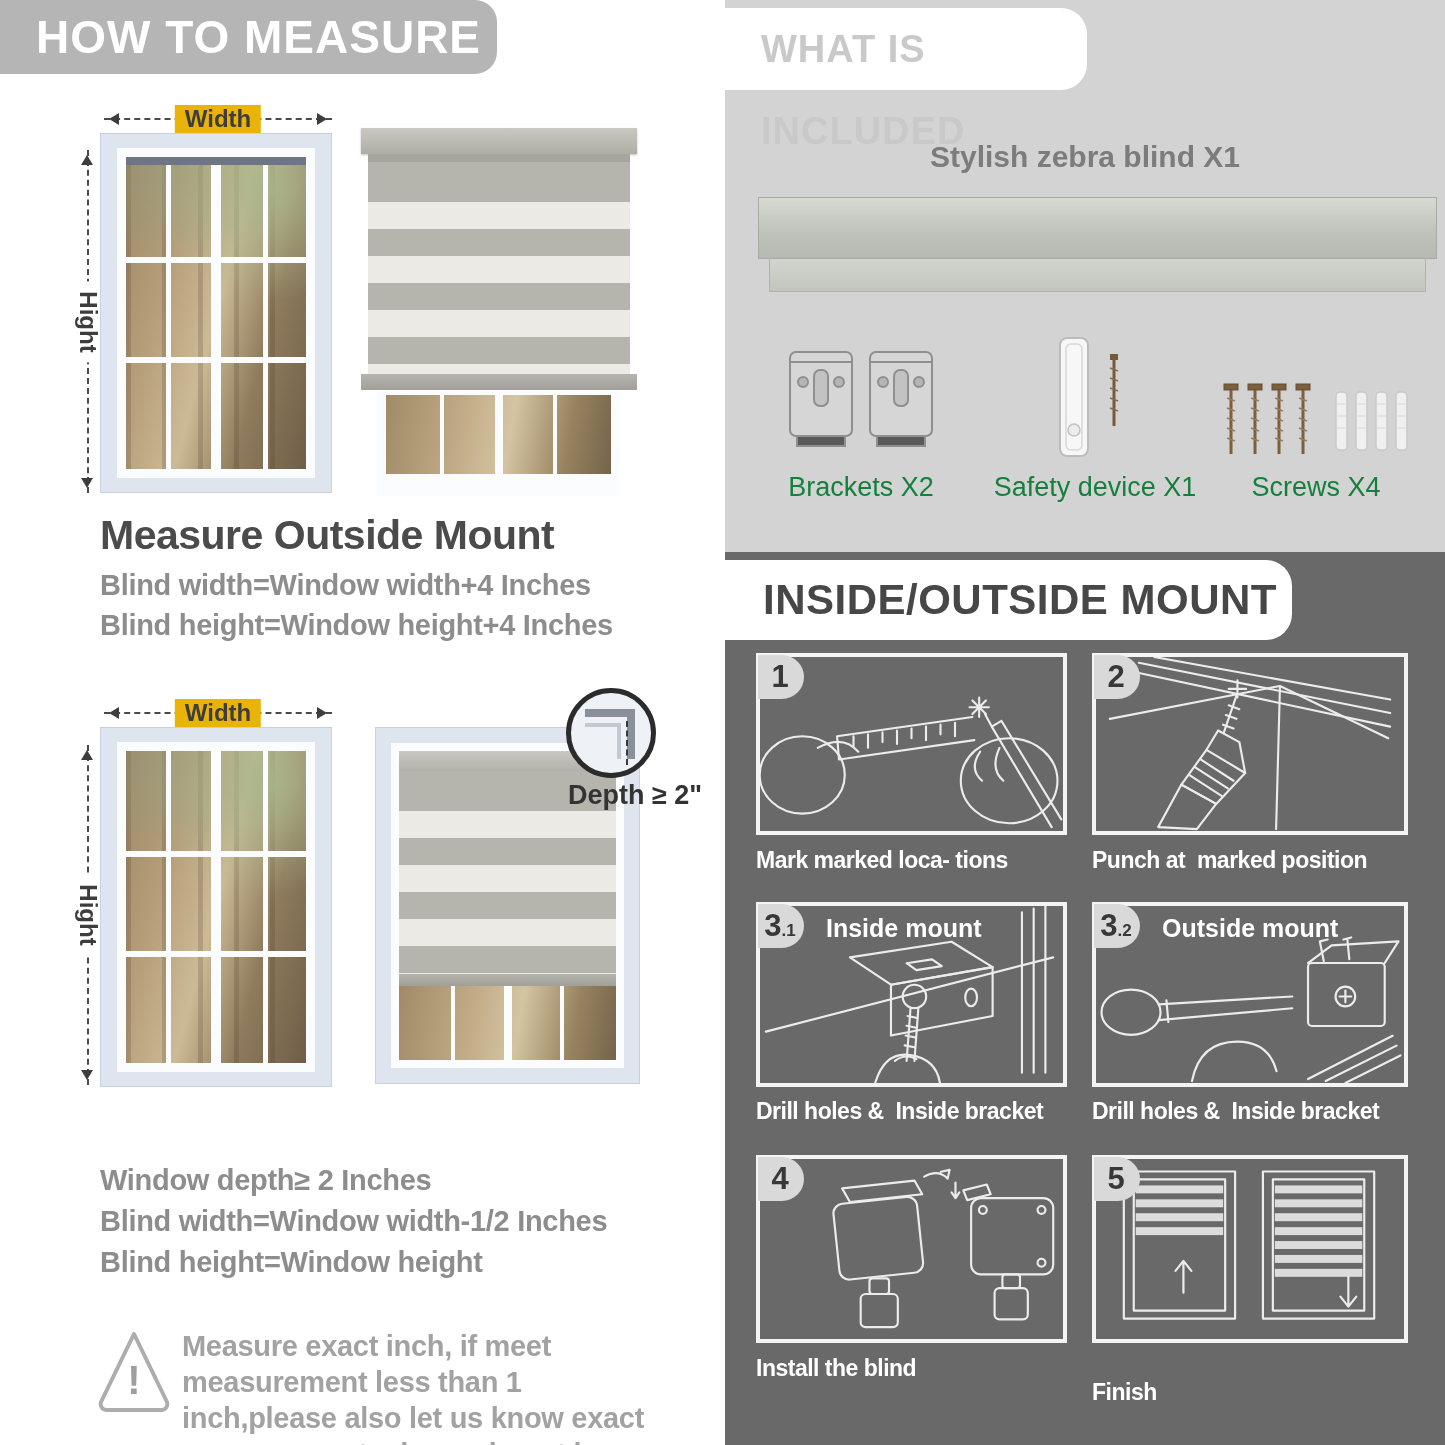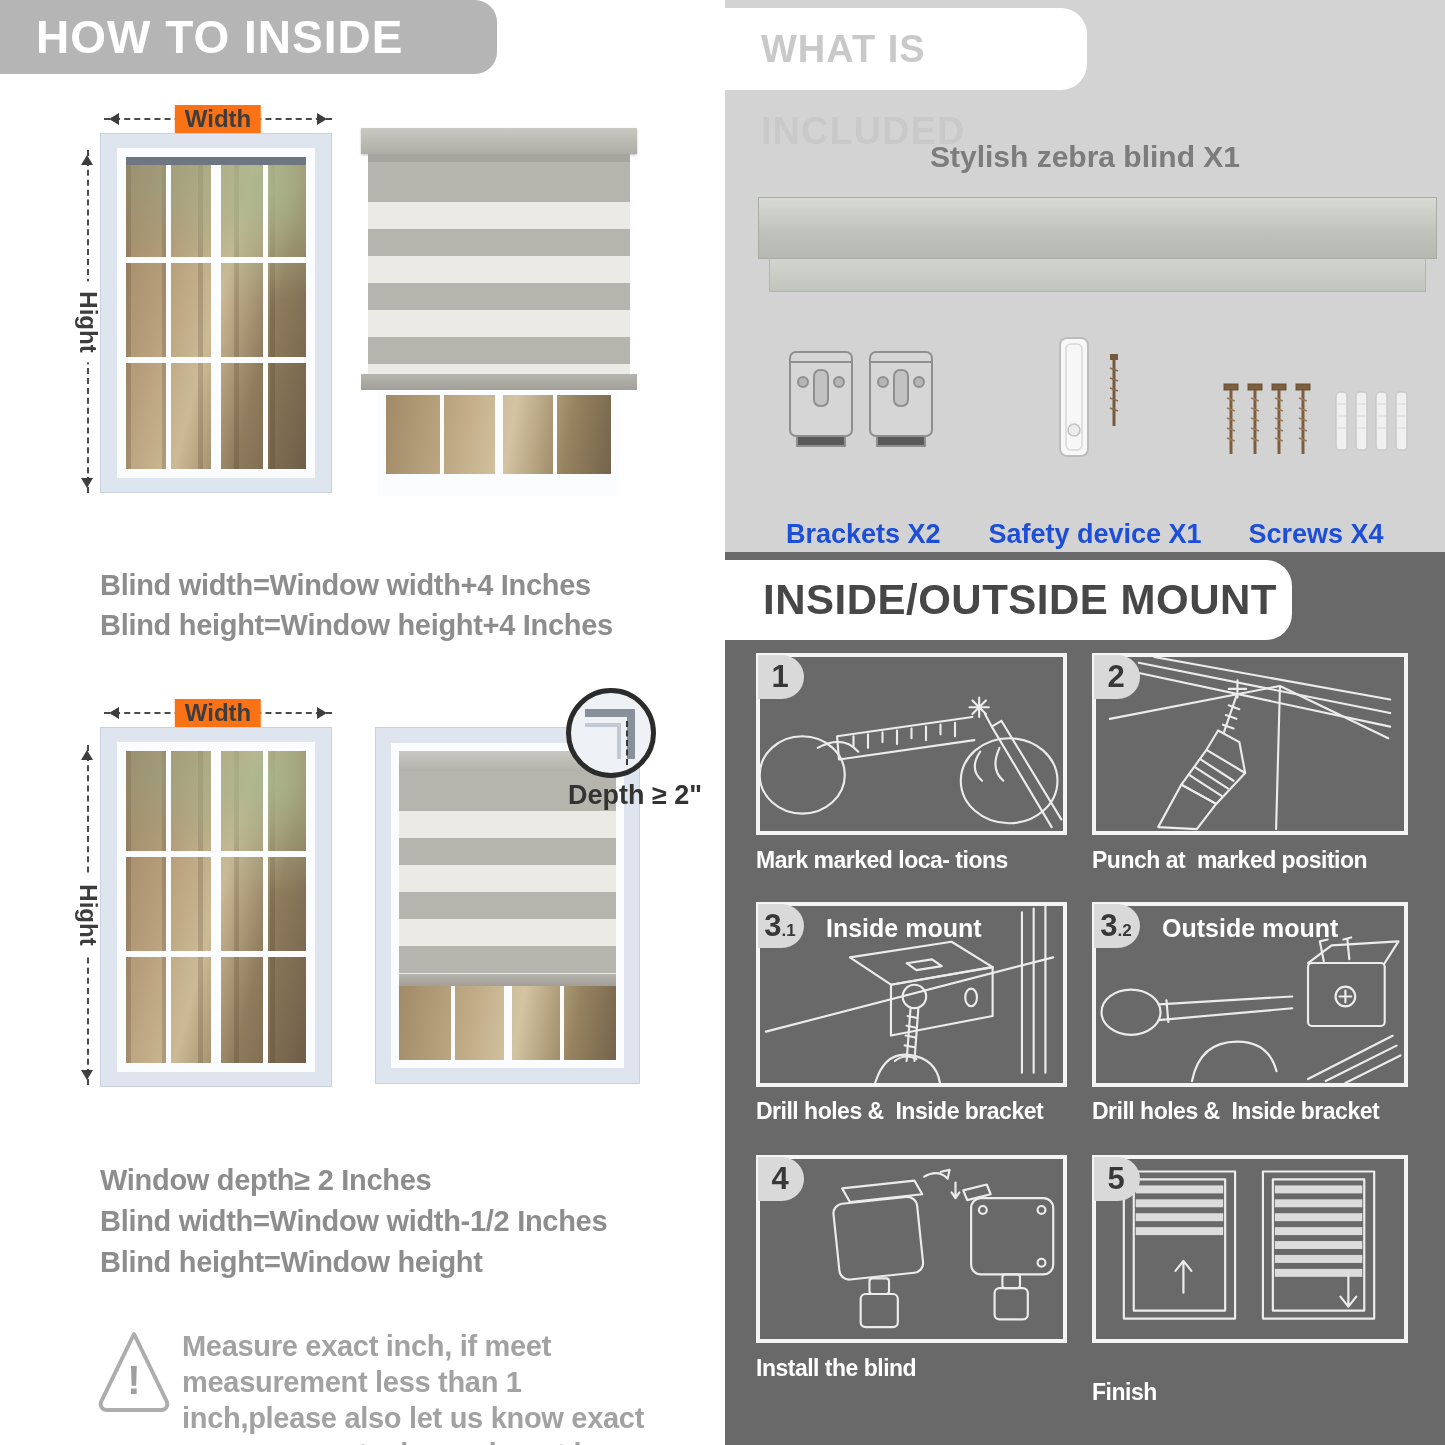--- a/index.html
+++ b/index.html
@@ -23,21 +23,21 @@
   .rail-dark { position:absolute; top:0; left:0; right:0; height:8px; background:#6e7681; z-index:3; }
   .m-v { position:absolute; top:0; bottom:0; width:5px; background:#fbfcfe; z-index:2; }
   .m-h { position:absolute; left:0; right:0; height:6px; background:#fbfcfe; z-index:2; }
 
   .harrow { position:absolute; border-top:2px dashed #4a4a4a; height:0; }
   .harrow::before { content:""; position:absolute; left:-1px; top:-7px;
     border:6px solid transparent; border-right:10px solid #3d3d3d; }
   .harrow::after { content:""; position:absolute; right:-1px; top:-7px;
     border:6px solid transparent; border-left:10px solid #3d3d3d; }
   .harrow .lbl { position:absolute; left:50%; top:-1px; transform:translate(-50%,-50%);
-    background:#f97316; padding:0 10px; font-size:24px; font-weight:bold; color:#3d3d3d; }
+    background:#eab308; padding:0 10px; font-size:24px; font-weight:bold; color:#3d3d3d; }
 
   .varrow { position:absolute; border-left:2px dashed #4a4a4a; width:0; }
   .varrow::before { content:""; position:absolute; top:-1px; left:-8px;
     border:6px solid transparent; border-bottom:10px solid #3d3d3d; }
   .varrow::after { content:""; position:absolute; bottom:-1px; left:-8px;
     border:6px solid transparent; border-top:10px solid #3d3d3d; }
   .varrow .lbl { position:absolute; top:50%; left:-1px; transform:translate(-50%,-50%);
     background:#ffffff; padding:10px 0; font-size:24px; font-weight:bold; color:#3d3d3d;
     writing-mode:vertical-rl; }
 
@@ -74,21 +74,21 @@
   .light-sec { position:absolute; left:725px; top:0; width:720px; height:552px; background:#d3d3d3; }
   .banner-included { position:absolute; left:725px; top:8px; width:362px; height:82px;
     background:#ffffff; border-radius:0 26px 26px 0; color:#c9c9c9;
     font-size:38px; font-weight:bold; line-height:82px; padding-left:36px; letter-spacing:1px; }
   .product-label { position:absolute; left:725px; top:140px; width:720px; text-align:center;
     font-size:30px; font-weight:bold; color:#7c7c7c; }
   .headrail-top { position:absolute; left:758px; top:197px; width:679px; height:62px;
     background:linear-gradient(180deg,#d8dad4,#c0c2bc 55%,#b6b8b2); border:1px solid #a9aba5; }
   .headrail-bottom { position:absolute; left:769px; top:259px; width:657px; height:33px;
     background:linear-gradient(180deg,#d2d4ce,#c2c4be); border:1px solid #b1b3ad; border-top:none; }
-  .item-label { position:absolute; font-size:27px; font-weight:bold; color:#1d4ed8; text-align:center; white-space:nowrap;margin-top:47px; }
+  .item-label { position:absolute; font-size:27px; font-weight:normal; color:#15803d; text-align:center; white-space:nowrap; }
 
   .dark-sec { position:absolute; left:725px; top:552px; width:720px; height:893px; background:#696969; }
   .banner-mount { position:absolute; left:725px; top:560px; width:567px; height:80px;
     background:#ffffff; border-radius:0 26px 26px 0; color:#474747;
     font-size:42px; font-weight:bold; line-height:80px; padding-left:38px; letter-spacing:0.5px; }
 
   .panel { position:absolute; border:4px solid #f4f4f4; }
   .panel svg { position:absolute; left:0; top:0; width:100%; height:100%; }
   .badge { position:absolute; left:-2px; top:-2px; min-width:46px; height:44px;
     background:#d9d9d9; border-radius:0 22px 22px 0; border-bottom-left-radius:0;
@@ -100,21 +100,21 @@
   .caption { position:absolute; color:#ffffff; font-size:23px; font-weight:bold;
     letter-spacing:-0.5px; white-space:pre; z-index:2; }
 
   .art { stroke:#ececec; stroke-width:2.2; fill:none; stroke-linecap:round; stroke-linejoin:round; }
 </style>
 </head>
 <body>
 
 <div class="page">
 
-  <div class="banner-left">HOW TO INSIDE</div>
+  <div class="banner-left">HOW TO MEASURE</div>
 
   <div class="harrow" style="left:104px; top:118px; width:228px;">
     <span class="lbl">Width</span>
   </div>
   <div class="varrow" style="left:87px; top:150px; height:343px;">
     <span class="lbl">Hight</span>
   </div>
 
   <div class="window" style="left:100px; top:133px; width:232px; height:360px;">
     <div class="sash">
@@ -134,20 +134,21 @@
       <div class="m-v" style="left:24%; width:4px;"></div>
       <div class="m-v" style="left:50%; width:8px; margin-left:-4px;"></div>
       <div class="m-v" style="left:74%; width:4px;"></div>
     </div>
   </div>
   <div class="cassette" style="left:361px; top:128px; width:276px; height:26px;"></div>
   <div class="cassette-lip" style="left:368px; top:154px; width:262px; height:8px;"></div>
   <div class="stripes" style="left:368px; top:162px; width:262px; height:212px;"></div>
   <div class="bottom-rail" style="left:361px; top:374px; width:276px; height:16px;"></div>
 
+  <div class="h1-label" style="left:100px; top:512px;">Measure Outside Mount</div>
   <div class="sub-lines" style="left:100px; top:565px;">
     <div>Blind width=Window width+4 Inches</div>
     <div>Blind height=Window height+4 Inches</div>
   </div>
 
   <div class="harrow" style="left:104px; top:712px; width:228px;">
     <span class="lbl">Width</span>
   </div>
   <div class="varrow" style="left:87px; top:745px; height:340px;">
     <span class="lbl">Hight</span>

